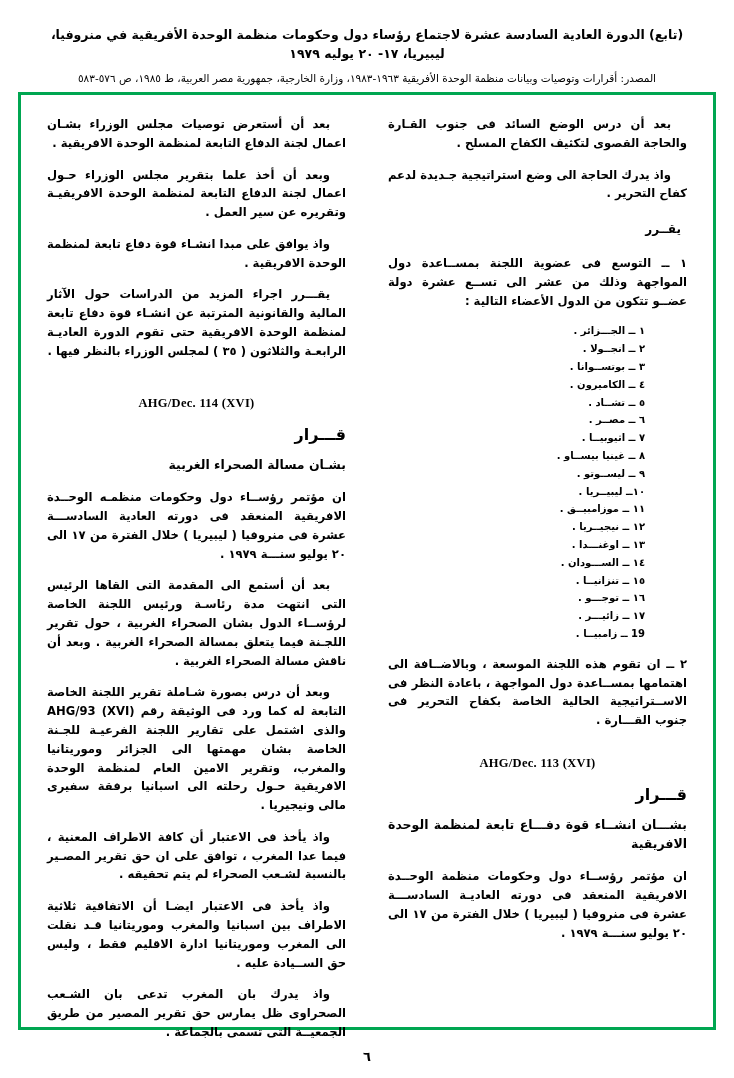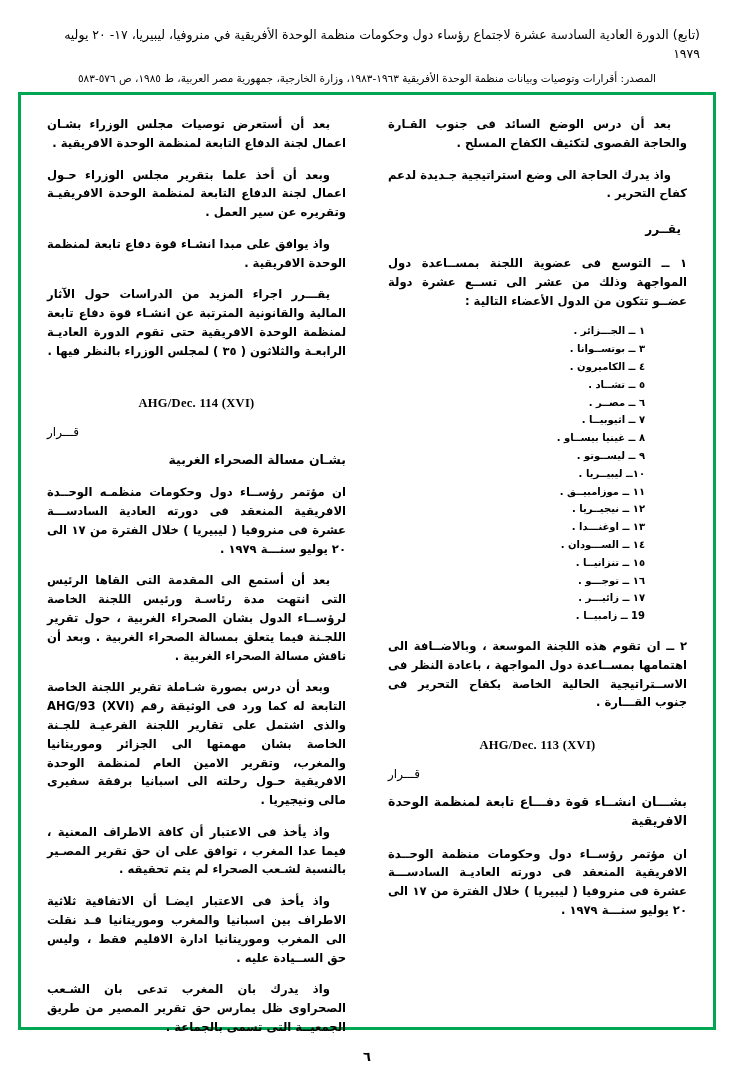--- a/index.html
+++ b/index.html
@@ -21,25 +21,24 @@
     position: relative;
     box-sizing: border-box;
   }
   
   .header {
     padding: 26px 34px 0 34px;
     text-align: center;
   }
   .header .line1 {
     font-size: 12.5px;
-    font-weight: normal;
+    font-weight: bold;
     letter-spacing: 0;
     line-height: 1.5;
     direction: rtl;
-    text-align: right;
   }
   .header .line2 {
     font-size: 10.5px;
     font-weight: normal;
     margin-top: 7px;
     line-height: 1.5;
     direction: rtl;
   }
   
   .frame {
@@ -85,23 +84,23 @@
   .doc-code {
     font-family: "Liberation Serif", serif;
     direction: ltr;
     text-align: center;
     font-size: 12.5px;
     font-weight: bold;
     margin: 0 0 14px 0;
     letter-spacing: 0.3px;
   }
   .qarar {
-    text-align: left;
-    font-size: 12px;
-    font-weight: normal;
+    text-align: right;
+    font-size: 16px;
+    font-weight: bold;
     letter-spacing: 4px;
     margin: 0 0 12px 0;
   }
   .subject {
     font-size: 12.5px;
     font-weight: bold;
     margin: 0 0 14px 0;
     line-height: 1.5;
   }
   .yuqarrir {
@@ -157,20 +156,21 @@
         <p class="para indent">بعد أن درس الوضع السائد فى جنوب القـارة والحاجة القصوى لتكثيف الكفاح المسلح .</p>
         <p class="para indent">واذ يدرك الحاجة الى وضع استراتيجية جـديدة لدعم كفاح التحرير .</p>
 
         <div class="spacer-sm"></div>
         <p class="yuqarrir">يقــرر</p>
 
         <p class="numbered">١ ــ التوسع فى عضوية اللجنة بمســاعدة دول المواجهة وذلك من عشر الى تســع عشرة دولة عضــو تتكون من الدول الأعضاء التالية :</p>
 
         <ul class="country-list">
           <li>١ ــ الجـــزائر .</li>
+          <li>٢ ــ انجــولا .</li>
           <li>٣ ــ بوتســوانا .</li>
           <li>٤ ــ الكاميرون .</li>
           <li>٥ ــ تشــاد .</li>
           <li>٦ ــ مصــر .</li>
           <li>٧ ــ اثيوبيــا .</li>
           <li>٨ ــ غينيا بيســاو .</li>
           <li>٩ ــ ليســوتو .</li>
           <li>١٠ــ ليبيــريا .</li>
           <li>١١ ــ موزامبيــق .</li>
           <li>١٢ ــ نيجيــريا .</li>

